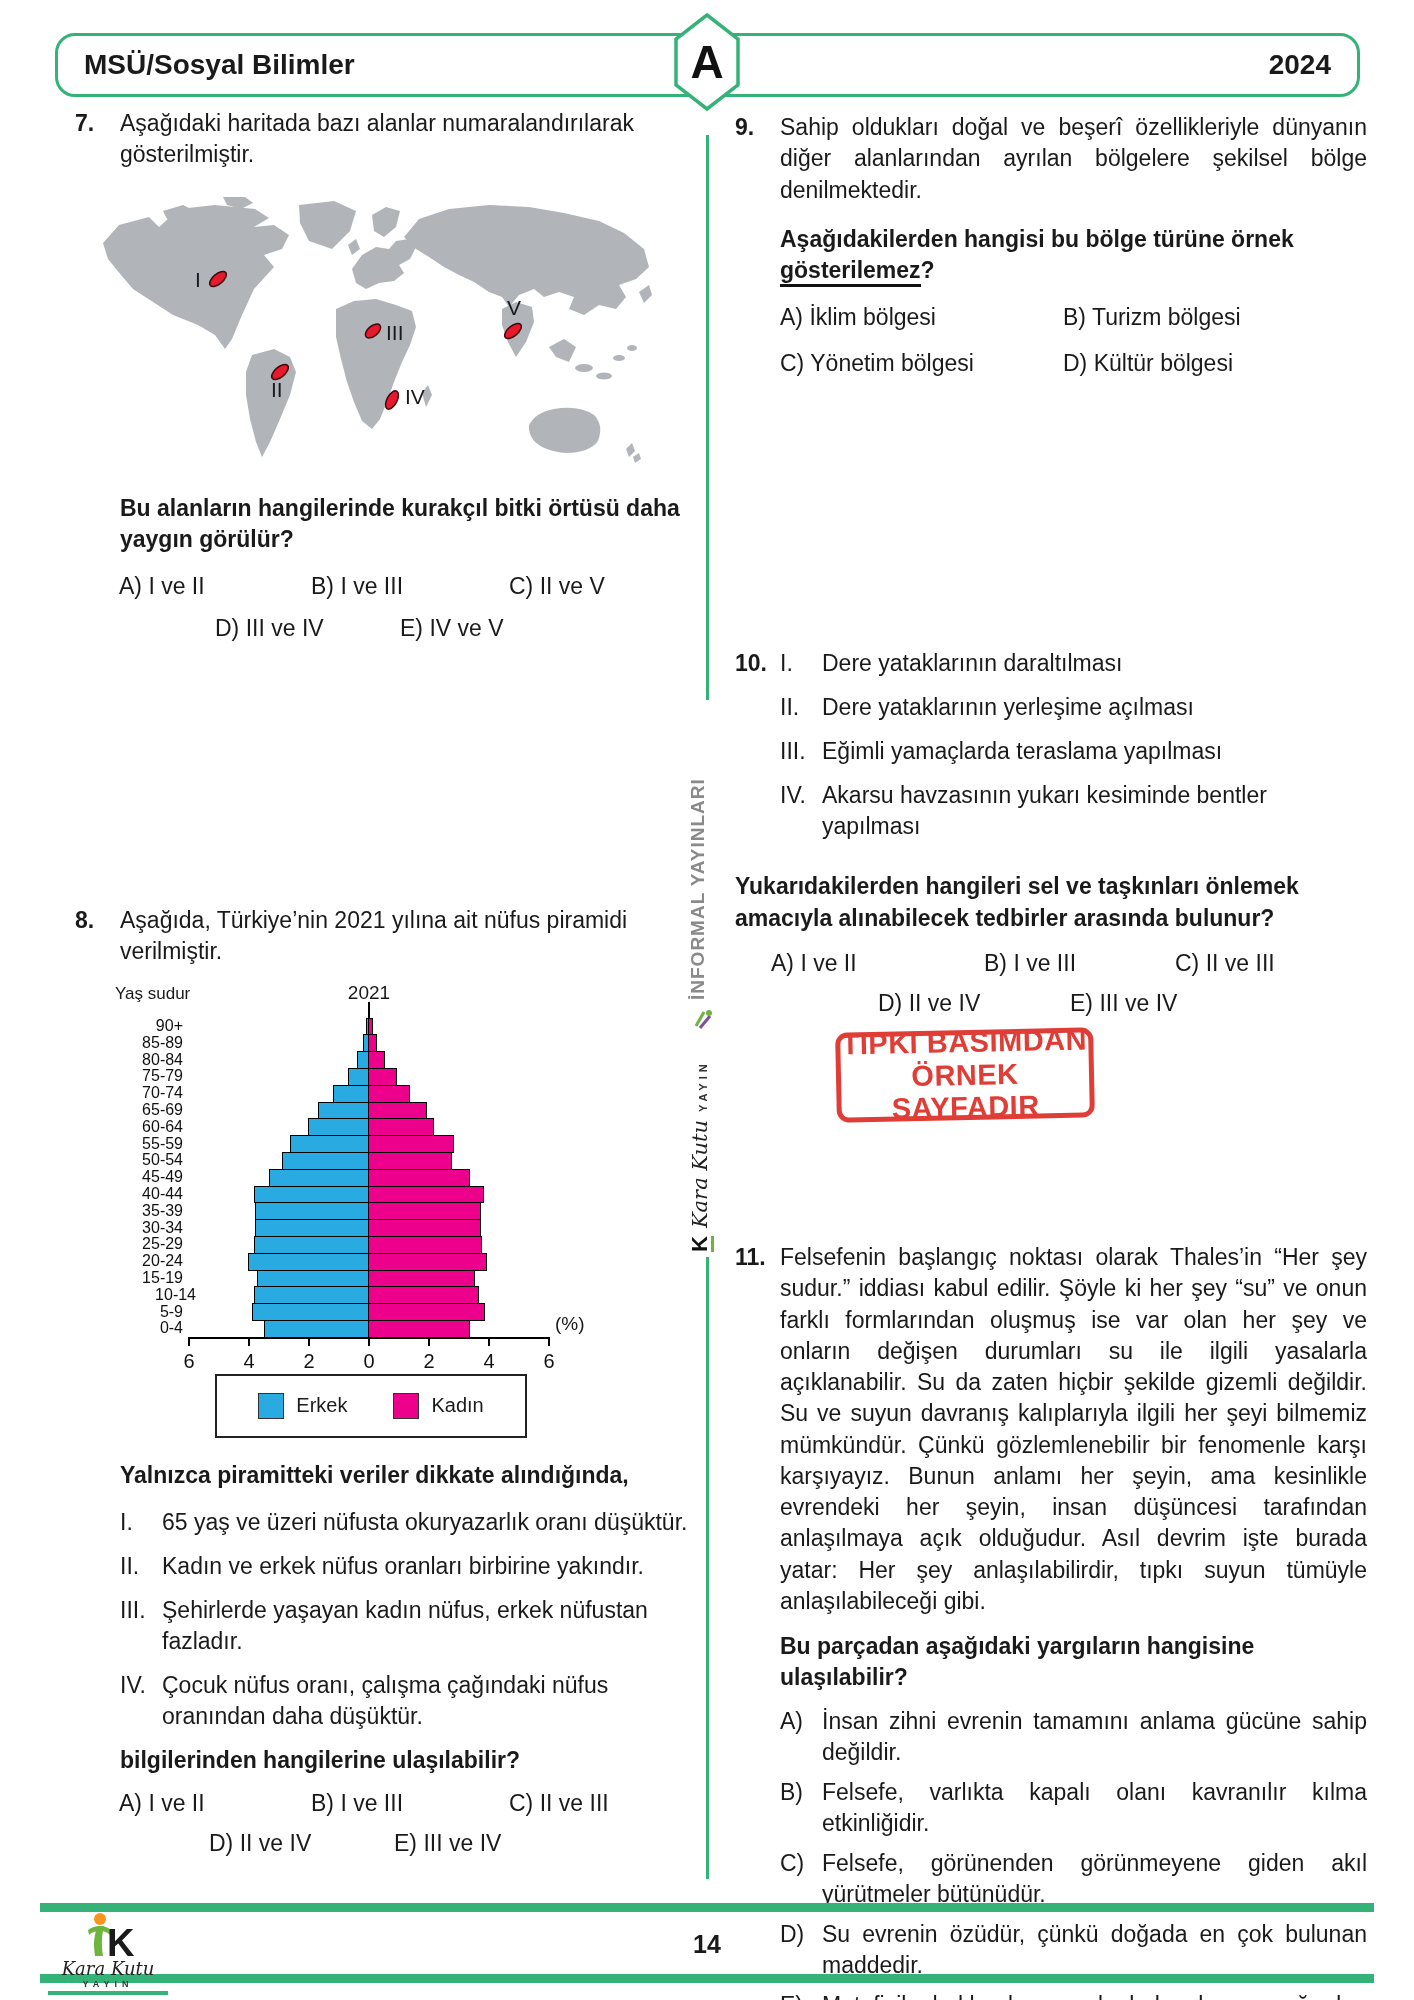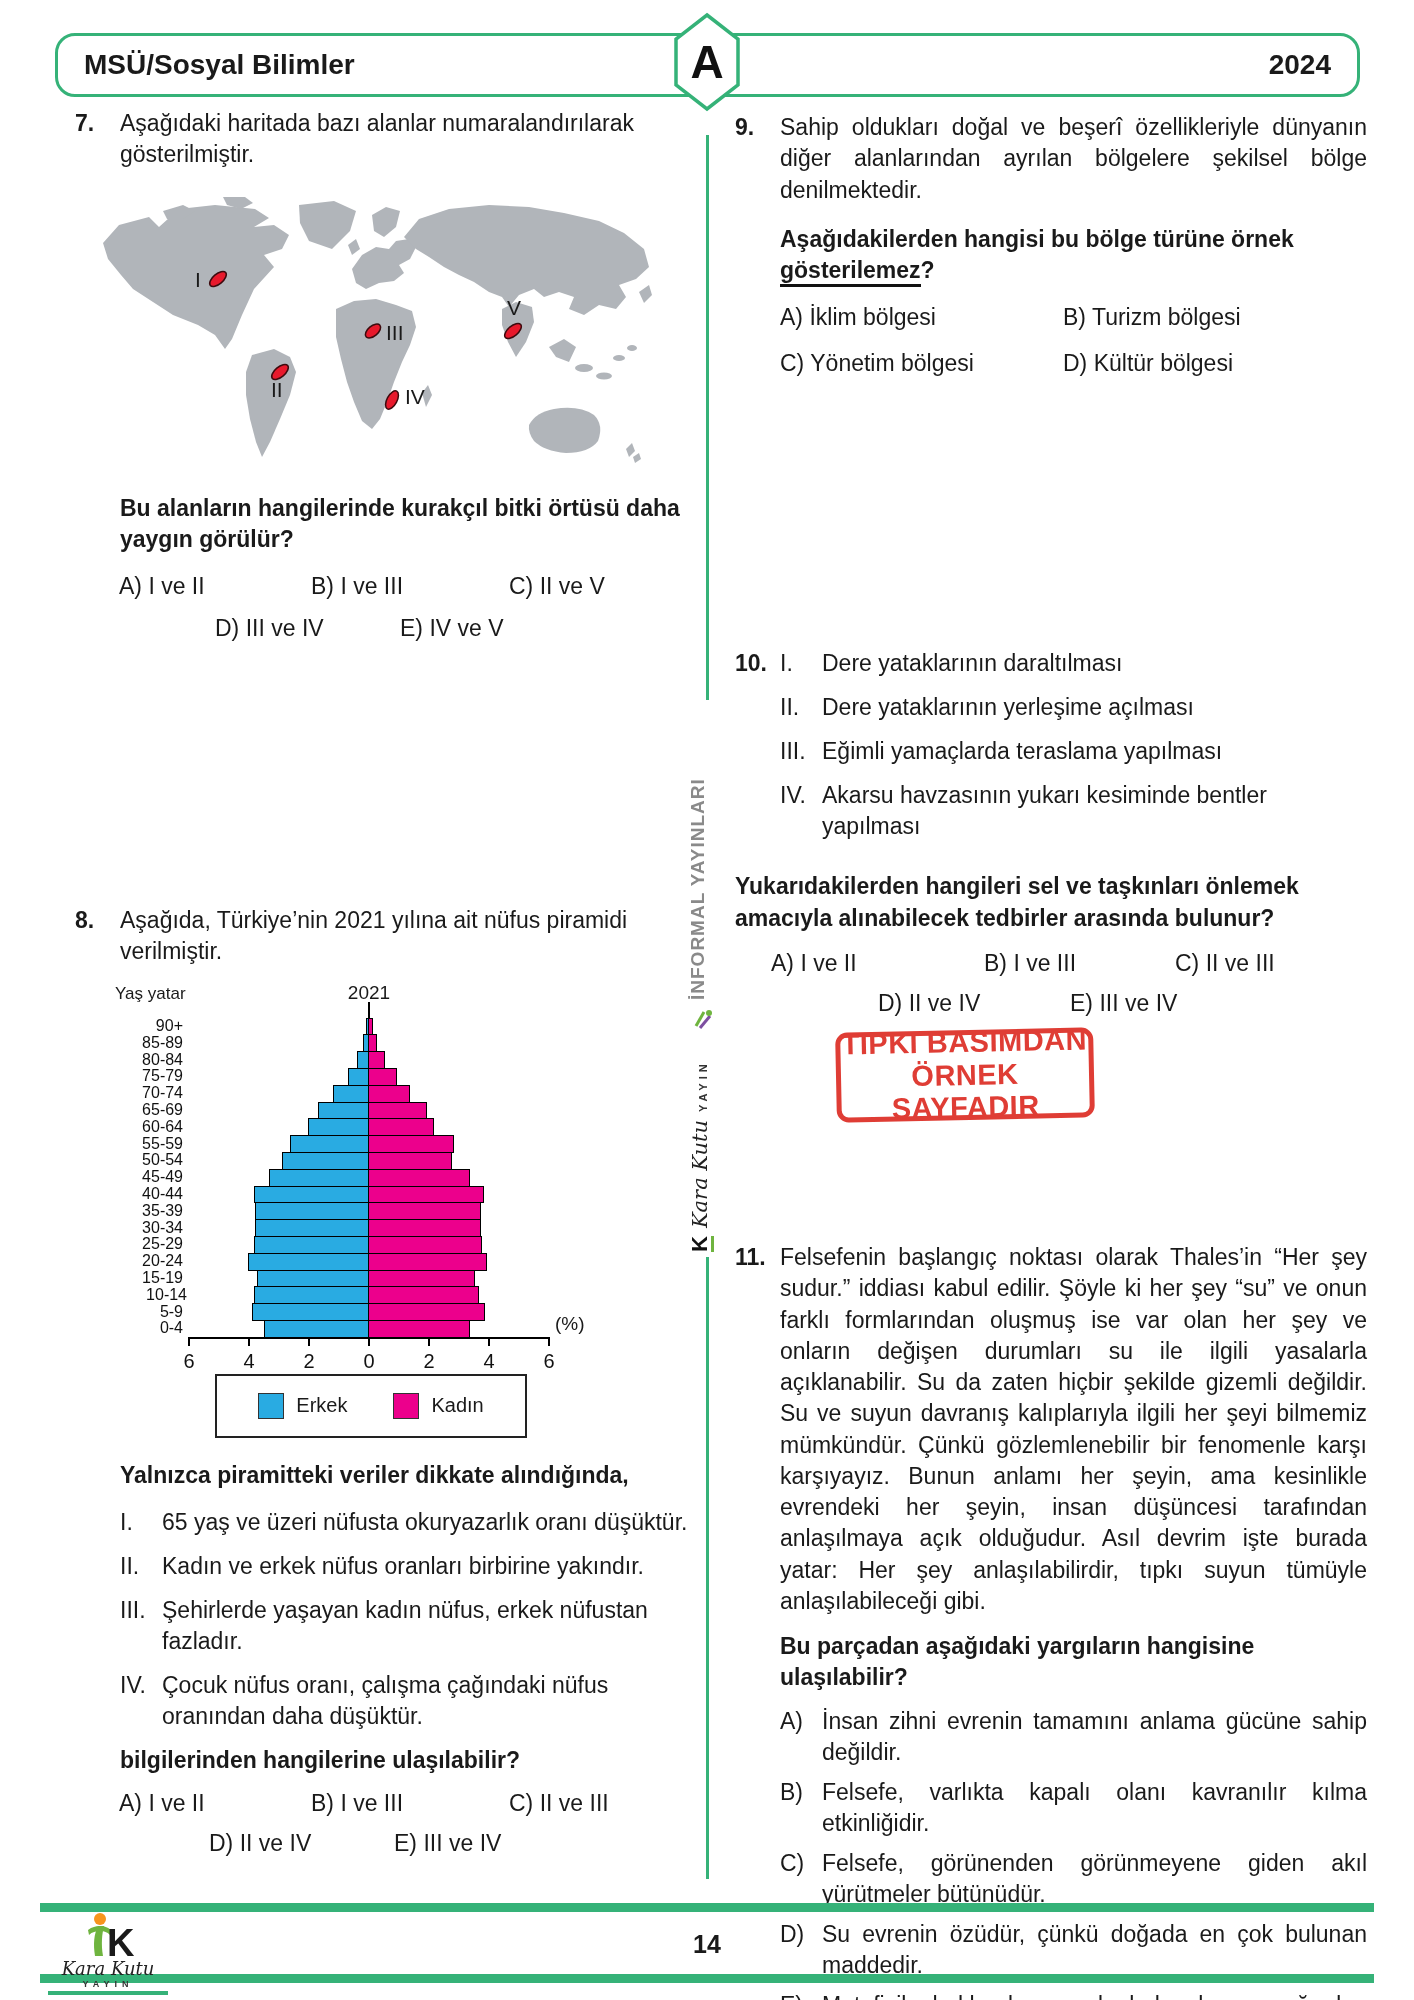--- a/index.html
+++ b/index.html
@@ -182,21 +182,21 @@
     </div>
   </div>
 
   <div style="position:absolute;left:75px;top:905px;width:615px;">
     <div class="qflex">
       <span class="qnum">8.</span>
       <span class="qbody">Aşağıda, Türkiye’nin 2021 yılına ait nüfus piramidi verilmiştir.</span>
     </div>
 
     <div id="pyramid">
-        <div class="py-abs" style="left:18px;top:2px;font-size:17px;">Yaş yatar</div>
+        <div class="py-abs" style="left:18px;top:2px;font-size:17px;">Yaş sudur</div>
         <div class="py-abs" style="left:232px;top:0;width:80px;text-align:center;font-size:19px;">2021</div>
         <div class="py-abs" style="left:271px;top:20px;width:2px;height:335px;background:#000;"></div>
         <div class="py-abs py-label" style="left:0;top:36.5px;width:86px;line-height:16.8px;">90+</div>
         <div class="py-bar" style="left:269px;top:36px;width:3px;height:17.8px;background:#29abe2;"></div>
         <div class="py-bar" style="left:271px;top:36px;width:4.5px;height:17.8px;background:#ec008c;"></div>
         <div class="py-abs py-label" style="left:0;top:53.3px;width:86px;line-height:16.8px;">85-89</div>
         <div class="py-bar" style="left:266px;top:52.8px;width:6px;height:17.8px;background:#29abe2;"></div>
         <div class="py-bar" style="left:271px;top:52.8px;width:9px;height:17.8px;background:#ec008c;"></div>
         <div class="py-abs py-label" style="left:0;top:70.1px;width:86px;line-height:16.8px;">80-84</div>
         <div class="py-bar" style="left:260px;top:69.6px;width:12px;height:17.8px;background:#29abe2;"></div>
@@ -233,21 +233,21 @@
         <div class="py-bar" style="left:271px;top:237.60000000000002px;width:112.5px;height:17.8px;background:#ec008c;"></div>
         <div class="py-abs py-label" style="left:0;top:254.9px;width:86px;line-height:16.8px;">25-29</div>
         <div class="py-bar" style="left:156.5px;top:254.4px;width:115.5px;height:17.8px;background:#29abe2;"></div>
         <div class="py-bar" style="left:271px;top:254.4px;width:114px;height:17.8px;background:#ec008c;"></div>
         <div class="py-abs py-label" style="left:0;top:271.70000000000005px;width:86px;line-height:16.8px;">20-24</div>
         <div class="py-bar" style="left:150.5px;top:271.20000000000005px;width:121.5px;height:17.8px;background:#29abe2;"></div>
         <div class="py-bar" style="left:271px;top:271.20000000000005px;width:118.5px;height:17.8px;background:#ec008c;"></div>
         <div class="py-abs py-label" style="left:0;top:288.5px;width:86px;line-height:16.8px;">15-19</div>
         <div class="py-bar" style="left:159.5px;top:288px;width:112.5px;height:17.8px;background:#29abe2;"></div>
         <div class="py-bar" style="left:271px;top:288px;width:106.5px;height:17.8px;background:#ec008c;"></div>
-        <div class="py-abs py-label" style="left:4px;top:305.3px;width:86px;line-height:16.8px;">10-14</div>
+        <div class="py-abs py-label" style="left:13px;top:305.3px;width:86px;line-height:16.8px;">10-14</div>
         <div class="py-bar" style="left:156.5px;top:304.8px;width:115.5px;height:17.8px;background:#29abe2;"></div>
         <div class="py-bar" style="left:271px;top:304.8px;width:111px;height:17.8px;background:#ec008c;"></div>
         <div class="py-abs py-label" style="left:0;top:322.1px;width:86px;line-height:16.8px;">5-9</div>
         <div class="py-bar" style="left:155px;top:321.6px;width:117px;height:17.8px;background:#29abe2;"></div>
         <div class="py-bar" style="left:271px;top:321.6px;width:117px;height:17.8px;background:#ec008c;"></div>
         <div class="py-abs py-label" style="left:0;top:338.90000000000003px;width:86px;line-height:16.8px;">0-4</div>
         <div class="py-bar" style="left:167px;top:338.40000000000003px;width:105px;height:17.8px;background:#29abe2;"></div>
         <div class="py-bar" style="left:271px;top:338.40000000000003px;width:102px;height:17.8px;background:#ec008c;"></div>
         <div class="py-abs" style="left:92px;top:355px;width:360px;height:2px;background:#000;"></div>
         <div class="py-abs" style="left:91px;top:355px;width:2px;height:9px;background:#000;"></div>

